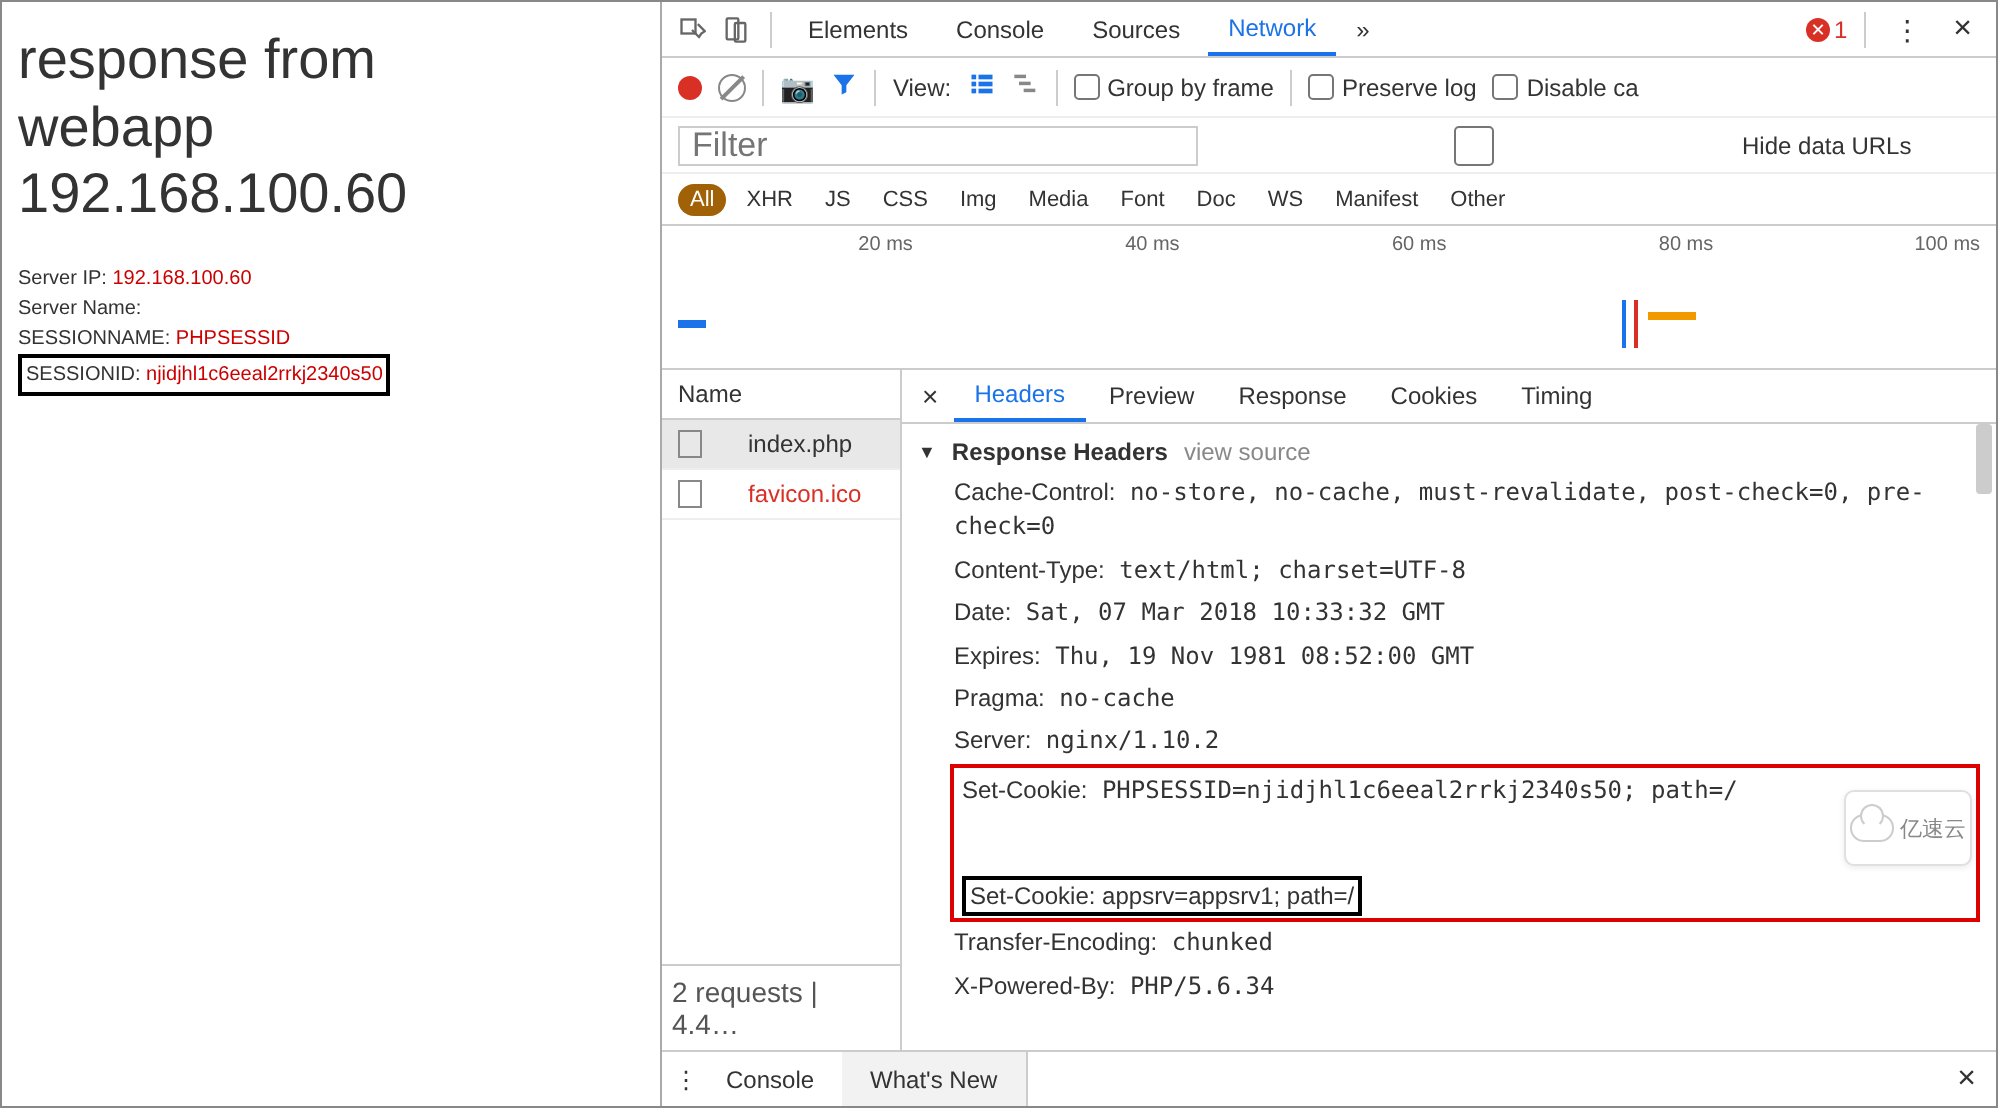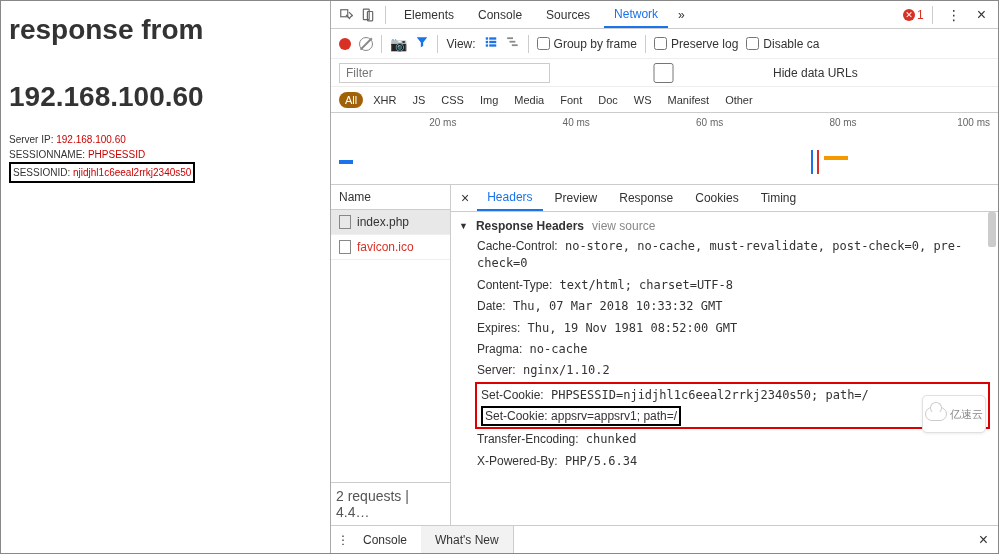--- a/index.html
+++ b/index.html
@@ -1,18 +1,18 @@
 <!DOCTYPE html>
 <html><head>
 <meta charset="utf-8">
 <style>
 * { margin: 0; padding: 0; box-sizing: border-box; font-family: Arial, Helvetica, sans-serif; }
 body { width: 999px; height: 554px; display: flex; background: #fff; font-size: 12px; color: #333; border: 1px solid #888; overflow: hidden; position: relative; }
 .left-pane { width: 330px; padding: 12px 8px; border-right: 1px solid #aaa; }
-.left-pane h1 { font-size: 28px; font-weight: bold; line-height: 1.2; margin-bottom: 18px; }
+.left-pane h1 { font-size: 28px; font-weight: normal; line-height: 1.2; margin-bottom: 18px; }
 .info-row { font-size: 10px; line-height: 1.5; }
 .info-row .val { color: #c00; }
 .boxed { border: 2px solid #000; display: inline-block; padding: 1px 2px; }
 
 .devtools { flex: 1; display: flex; flex-direction: column; background: #fff; min-width: 0; }
 
 .dt-tabs { display: flex; align-items: center; border-bottom: 1px solid #ccc; height: 28px; padding: 0 6px; gap: 4px; }
 .dt-icon { width: 18px; height: 18px; display: inline-flex; align-items: center; justify-content: center; color: #666; }
 .dt-sep { width: 1px; height: 18px; background: #ccc; margin: 0 4px; }
 .dt-tab { padding: 0 10px; height: 100%; display: flex; align-items: center; cursor: pointer; font-size: 12px; }
@@ -29,41 +29,41 @@
 .clear-ic::after { content: ''; position: absolute; top: 5px; left: -2px; width: 16px; height: 1.5px; background: #888; transform: rotate(-45deg); }
 .tb-sep { width: 1px; height: 18px; background: #ccc; }
 .cam-ic { color: #555; font-size: 14px; }
 .funnel-ic svg { width: 14px; height: 14px; fill: #1a73e8; }
 .tb-lbl { font-size: 12px; }
 .tb-chk { display: flex; align-items: center; gap: 4px; font-size: 12px; }
 .tb-chk input { vertical-align: middle; }
 .list-ic svg, .flow-ic svg { width: 14px; height: 14px; }
 
 .dt-filter { display: flex; align-items: center; height: 28px; padding: 2px 8px; gap: 8px; border-bottom: 1px solid #eee; }
-.dt-filter input { width: 211px; height: 20px; border: 1px solid #ccc; padding: 0 6px; font-size: 12px; }
+.dt-filter input { width: 260px; height: 20px; border: 1px solid #ccc; padding: 0 6px; font-size: 17px; }
 
 .dt-types { display: flex; align-items: center; height: 26px; padding: 0 8px; gap: 4px; border-bottom: 1px solid #ccc; font-size: 11px; }
 .type-btn { padding: 2px 6px; border-radius: 8px; cursor: pointer; }
 .type-btn.active { background: #a16207; color: #fff; }
 
 .dt-timeline { height: 72px; border-bottom: 1px solid #ccc; position: relative; }
 .tl-labels { display: flex; padding: 4px 0; font-size: 10px; color: #666; }
 .tl-labels span { flex: 1; text-align: right; padding-right: 8px; }
 .tl-track { position: absolute; bottom: 10px; left: 8px; height: 24px; right: 8px; }
 .tl-line { position: absolute; height: 4px; top: 10px; left: 0; width: 20px; background: #1a73e8; }
 .tl-line.orange { background: #f29900; }
 .tl-mark { position: absolute; width: 2px; top: 0; bottom: 0; }
 .tl-mark.blue { background: #1a73e8; }
 .tl-mark.red { background: #d93025; }
 
 .dt-body { flex: 1; display: flex; min-height: 0; }
 
 .req-list { width: 120px; border-right: 1px solid #ccc; display: flex; flex-direction: column; }
 .req-list .hdr { padding: 5px 8px; border-bottom: 1px solid #ccc; font-size: 12px; }
-.req-item { display: flex; align-items: center; padding: 5px 8px; gap: 6px; font-size: 12px; border-bottom: 1px solid #eee; cursor: pointer; }
+.req-item { display: flex; align-items: center; padding: 5px 8px; gap: 23px; font-size: 12px; border-bottom: 1px solid #eee; cursor: pointer; }
 .req-item.sel { background: #e8e8e8; }
 .req-item .fileic { width: 12px; height: 14px; border: 1px solid #888; }
 .req-item.fav .fileic { border: 1px solid #888; background: #fff; }
 .req-item.fav { color: #d93025; }
 .req-summary { margin-top: auto; border-top: 1px solid #ccc; padding: 5px; font-size: 14px; color: #555; }
 
 .detail { flex: 1; display: flex; flex-direction: column; min-width: 0; }
 .detail-tabs { display: flex; border-bottom: 1px solid #ccc; height: 27px; align-items: center; padding: 0 4px; gap: 2px; font-size: 12px; }
 .detail-tabs .x { padding: 0 6px; font-size: 14px; cursor: pointer; }
 .d-tab { padding: 0 10px; height: 100%; display: flex; align-items: center; cursor: pointer; }
@@ -89,25 +89,28 @@
 .overlay-badge { position: absolute; right: 12px; bottom: 120px; width: 64px; height: 38px; background: #fff; border: 1px solid #e0e0e0; border-radius: 5px; display: flex; align-items: center; justify-content: center; gap: 3px; font-size: 11px; color: #888; box-shadow: 0 1px 3px rgba(0,0,0,0.08); }
 .cloud-ic { width: 22px; height: 14px; border: 1.5px solid #ccc; border-radius: 8px; position: relative; }
 .cloud-ic::before { content: ''; position: absolute; width: 10px; height: 10px; border: 1.5px solid #ccc; border-radius: 50%; top: -6px; left: 4px; background: #fff; border-bottom-color: #fff; }
 </style>
 </head>
 <body>
 
 <div class="left-pane">
   <h1>
     <span>response from</span><br>
-    <br>
+    <span>webapp</span><br>
     <span>192.168.100.60</span>
   </h1>
   <div class="info-row">
     <span>Server IP: </span><span class="val">192.168.100.60</span>
+  </div>
+  <div class="info-row">
+    <span>Server Name: </span><span class="val"></span>
   </div>
   <div class="info-row">
     <span>SESSIONNAME: </span><span class="val">PHPSESSID</span>
   </div>
   <div class="info-row">
     <span class="boxed"><span>SESSIONID: </span><span class="val">njidjhl1c6eeal2rrkj2340s50</span></span>
   </div>
 </div>
 
 <div class="devtools">
@@ -242,27 +245,27 @@
       </div>
       <div class="detail-body">
         <div class="scroll-ind"></div>
         <div class="sect-hdr">
           <span class="tri">▼</span>
           <span>Response Headers</span>
           <span class="vs">view source</span>
         </div>
         <div class="hdr-row"><span class="k">Cache-Control:</span> <span class="v">no-store, no-cache, must-revalidate, post-check=0, pre-check=0</span></div>
         <div class="hdr-row"><span class="k">Content-Type:</span> <span class="v">text/html; charset=UTF-8</span></div>
-        <div class="hdr-row"><span class="k">Date:</span> <span class="v">Thu, 07 Mar 2018 10:33:32 GMT</span></div>
+        <div class="hdr-row"><span class="k">Date:</span> <span class="v">Sat, 07 Mar 2018 10:33:32 GMT</span></div>
         <div class="hdr-row"><span class="k">Expires:</span> <span class="v">Thu, 19 Nov 1981 08:52:00 GMT</span></div>
         <div class="hdr-row"><span class="k">Pragma:</span> <span class="v">no-cache</span></div>
         <div class="hdr-row"><span class="k">Server:</span> <span class="v">nginx/1.10.2</span></div>
         <div class="cookie-box1">
           <div class="hdr-row" style="padding-left:2px;"><span class="k">Set-Cookie:</span> <span class="v">PHPSESSID=njidjhl1c6eeal2rrkj2340s50; path=/</span></div>
-          <div style="padding-left:2px;"><span class="cookie-box2"><span class="k">Set-Cookie:</span> <span class="v">appsrv=appsrv1; path=/</span></span></div>
+          <div style="padding-left:2px;margin-top:32px;"><span class="cookie-box2"><span class="k">Set-Cookie:</span> <span class="v">appsrv=appsrv1; path=/</span></span></div>
         </div>
         <div class="hdr-row"><span class="k">Transfer-Encoding:</span> <span class="v">chunked</span></div>
         <div class="hdr-row"><span class="k">X-Powered-By:</span> <span class="v">PHP/5.6.34</span></div>
       </div>
     </div>
   </div>
 
   <div class="dt-drawer">
     <span class="drawer-dots">⋮</span>
     <div class="drawer-tab">Console</div>

